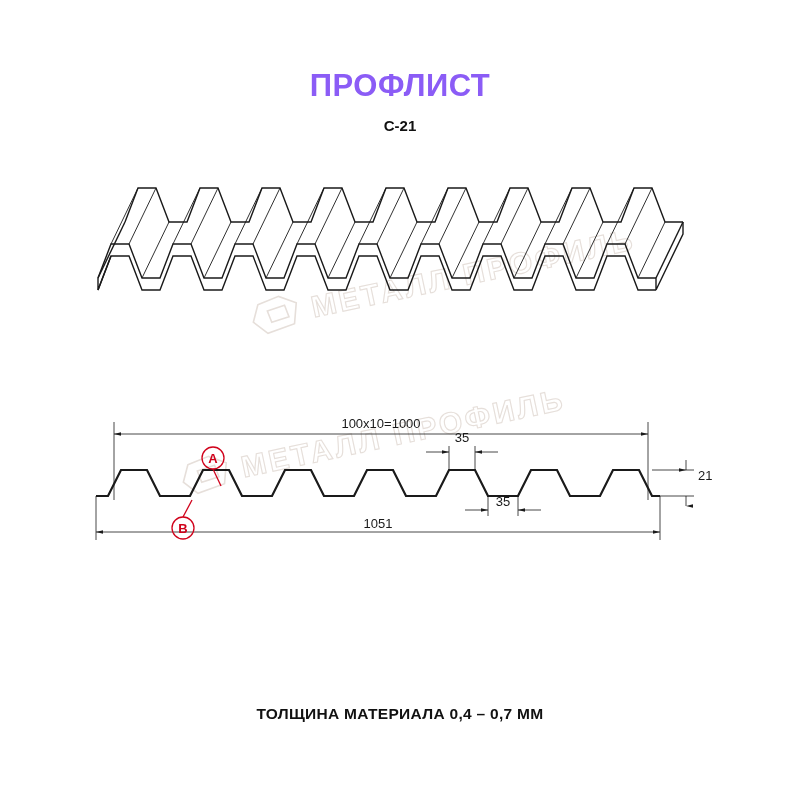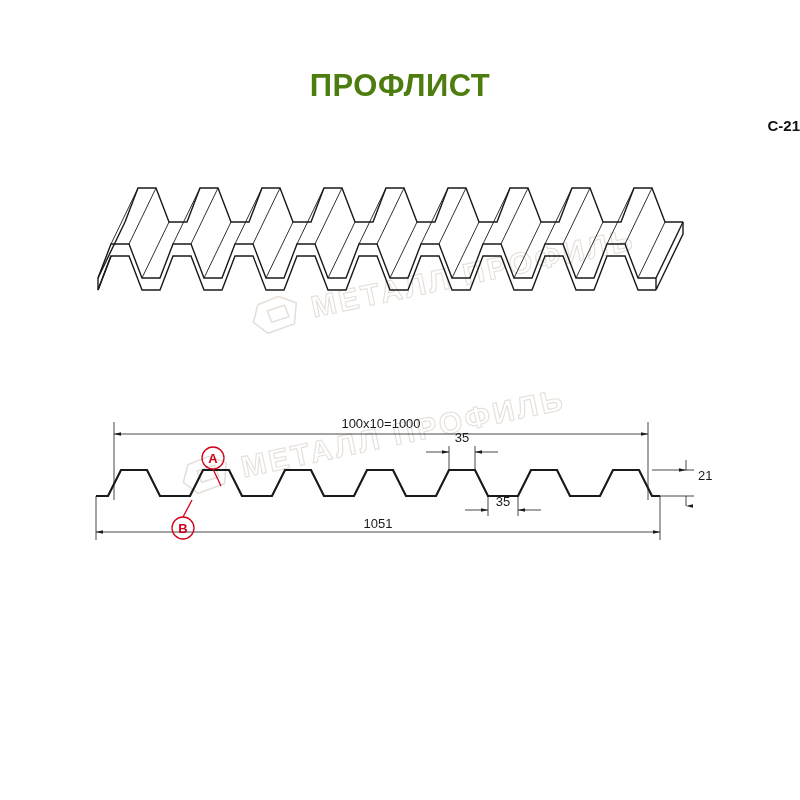--- a/index.html
+++ b/index.html
@@ -21,28 +21,28 @@
   }
   .title {
     position: absolute;
     top: 68px;
     left: 0;
     width: 800px;
     text-align: center;
     font-size: 31px;
     font-weight: bold;
     letter-spacing: 0.5px;
-    color: #4d7c0f;
+    color: #8b5cf6;
   }
   .subtitle {
     position: absolute;
     top: 117px;
     left: 0;
     width: 800px;
-    text-align: right;
+    text-align: center;
     font-size: 15px;
     font-weight: bold;
     color: #111;
   }
   .footer {
     position: absolute;
     top: 705px;
     left: 0;
     width: 800px;
     text-align: center;
@@ -240,14 +240,15 @@
       <text class="calltext" x="147" y="63" text-anchor="middle">A</text>
 
       <g>
         <circle class="red" cx="117" cy="128" r="11"></circle>
         <path class="red" d="M117 117 L126 100"></path>
       </g>
       <text class="calltext" x="117" y="133" text-anchor="middle">B</text>
     </svg>
   </div>
 
+  <div class="footer">ТОЛЩИНА МАТЕРИАЛА 0,4 – 0,7 ММ</div>
 
 </div>
 
 </body></html>

